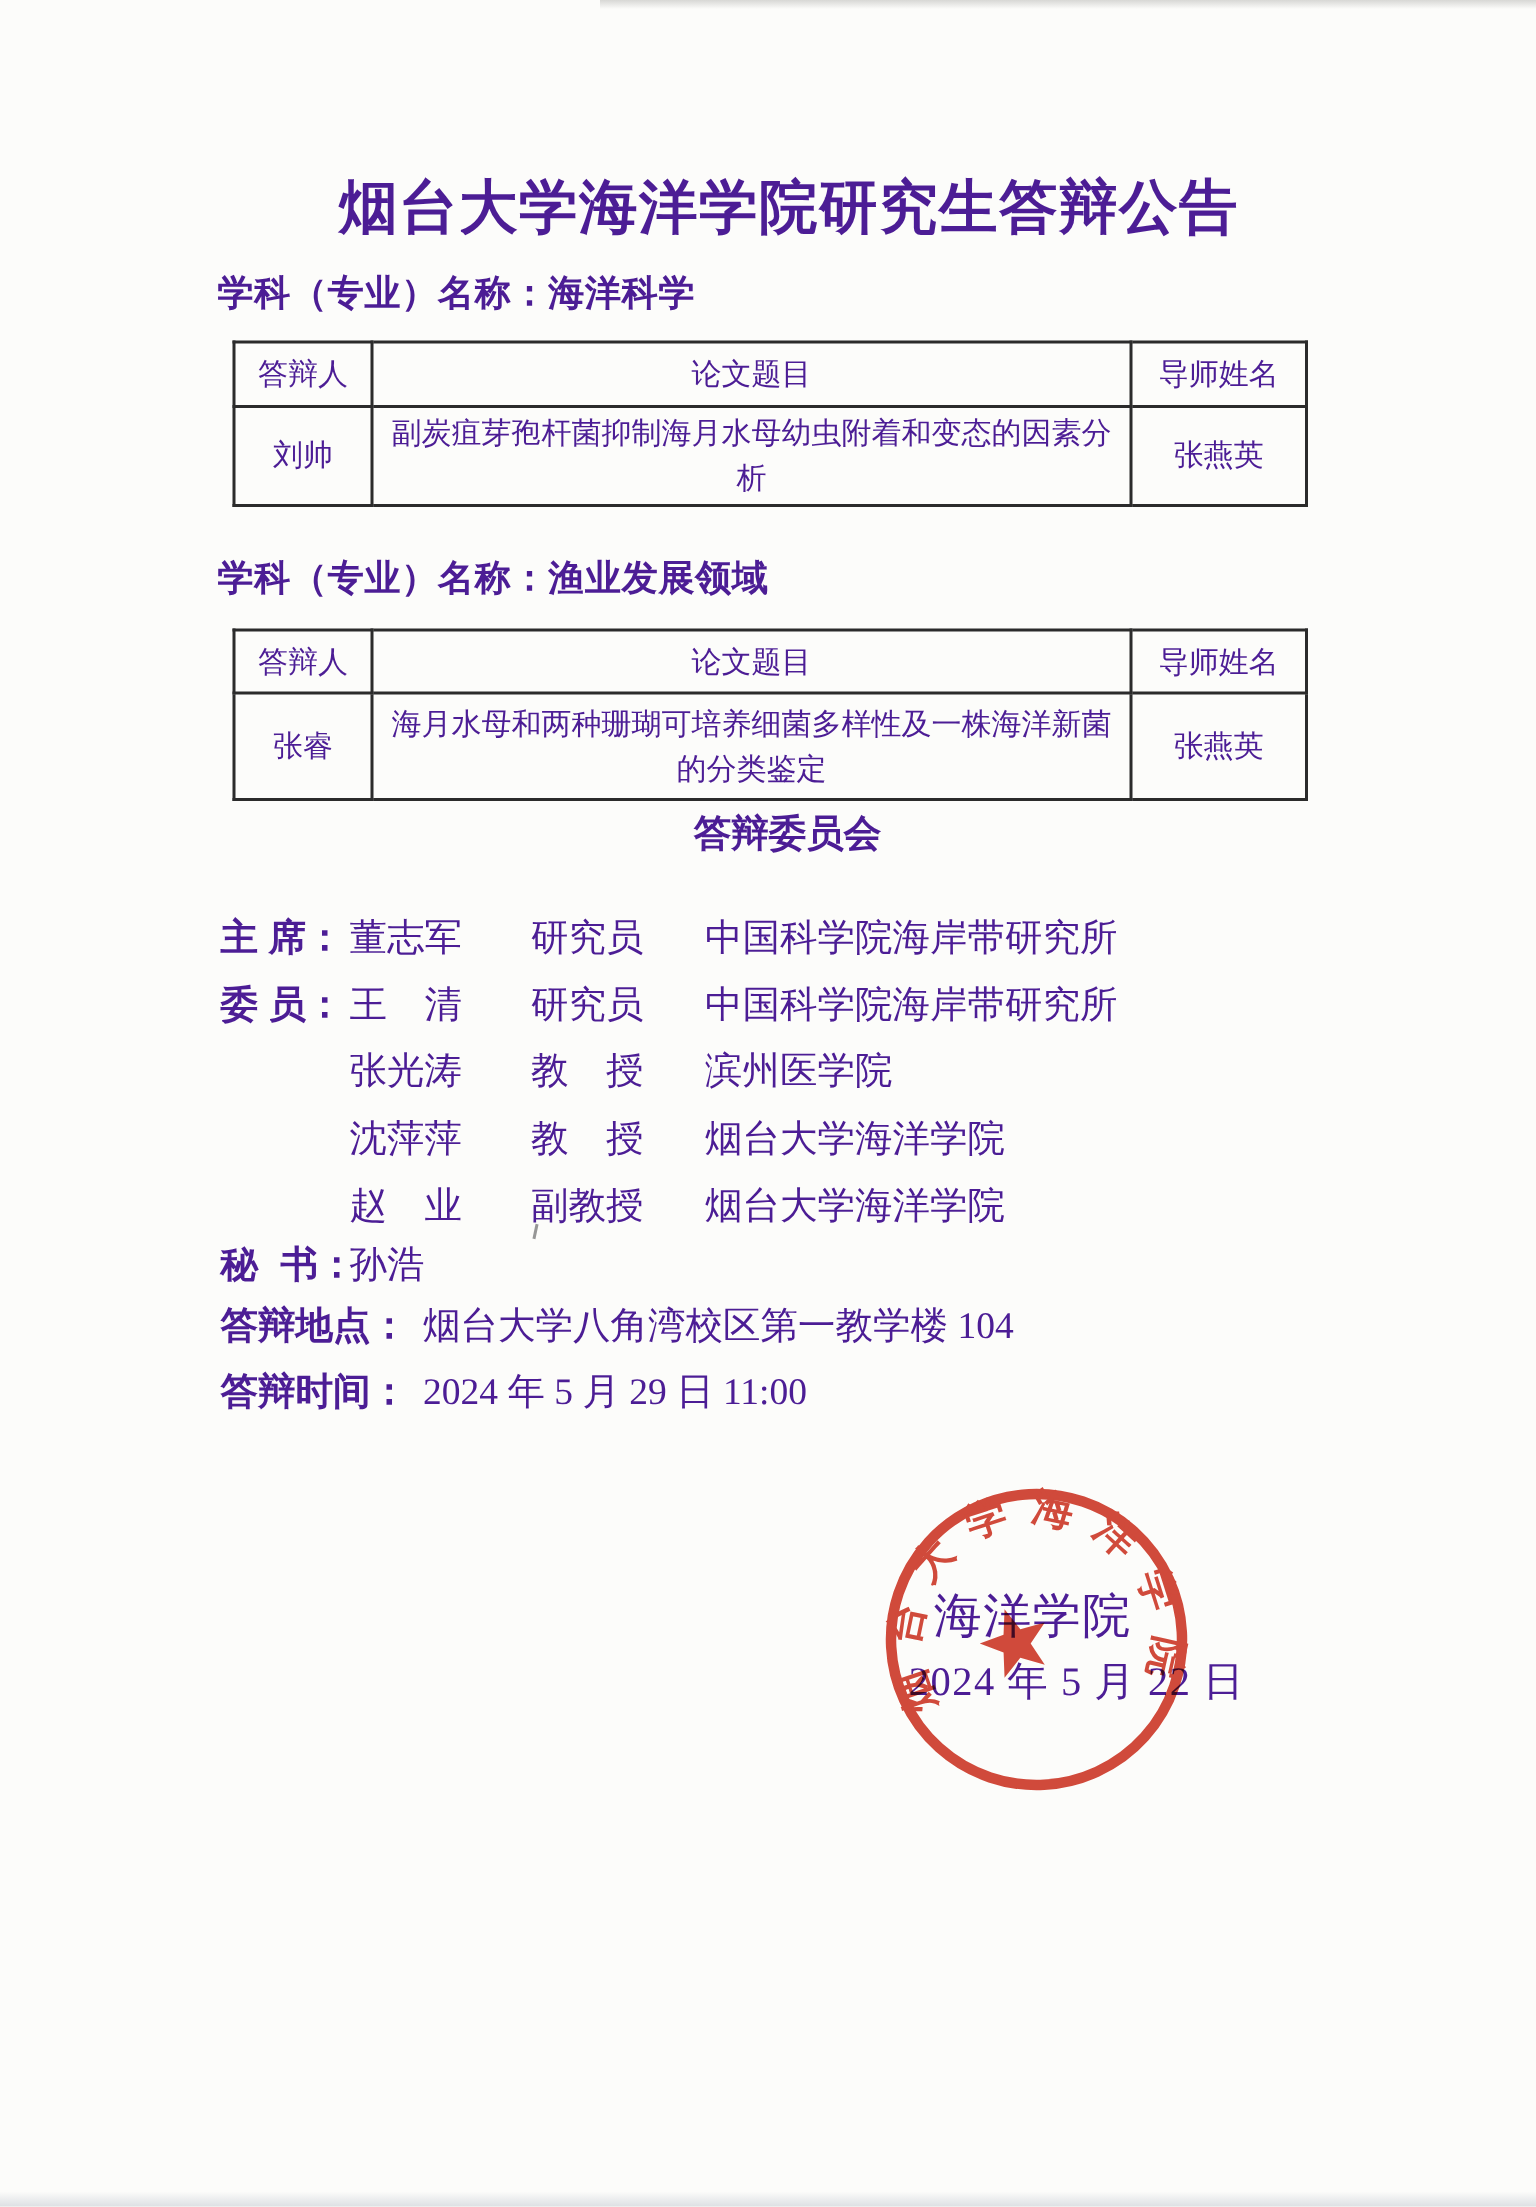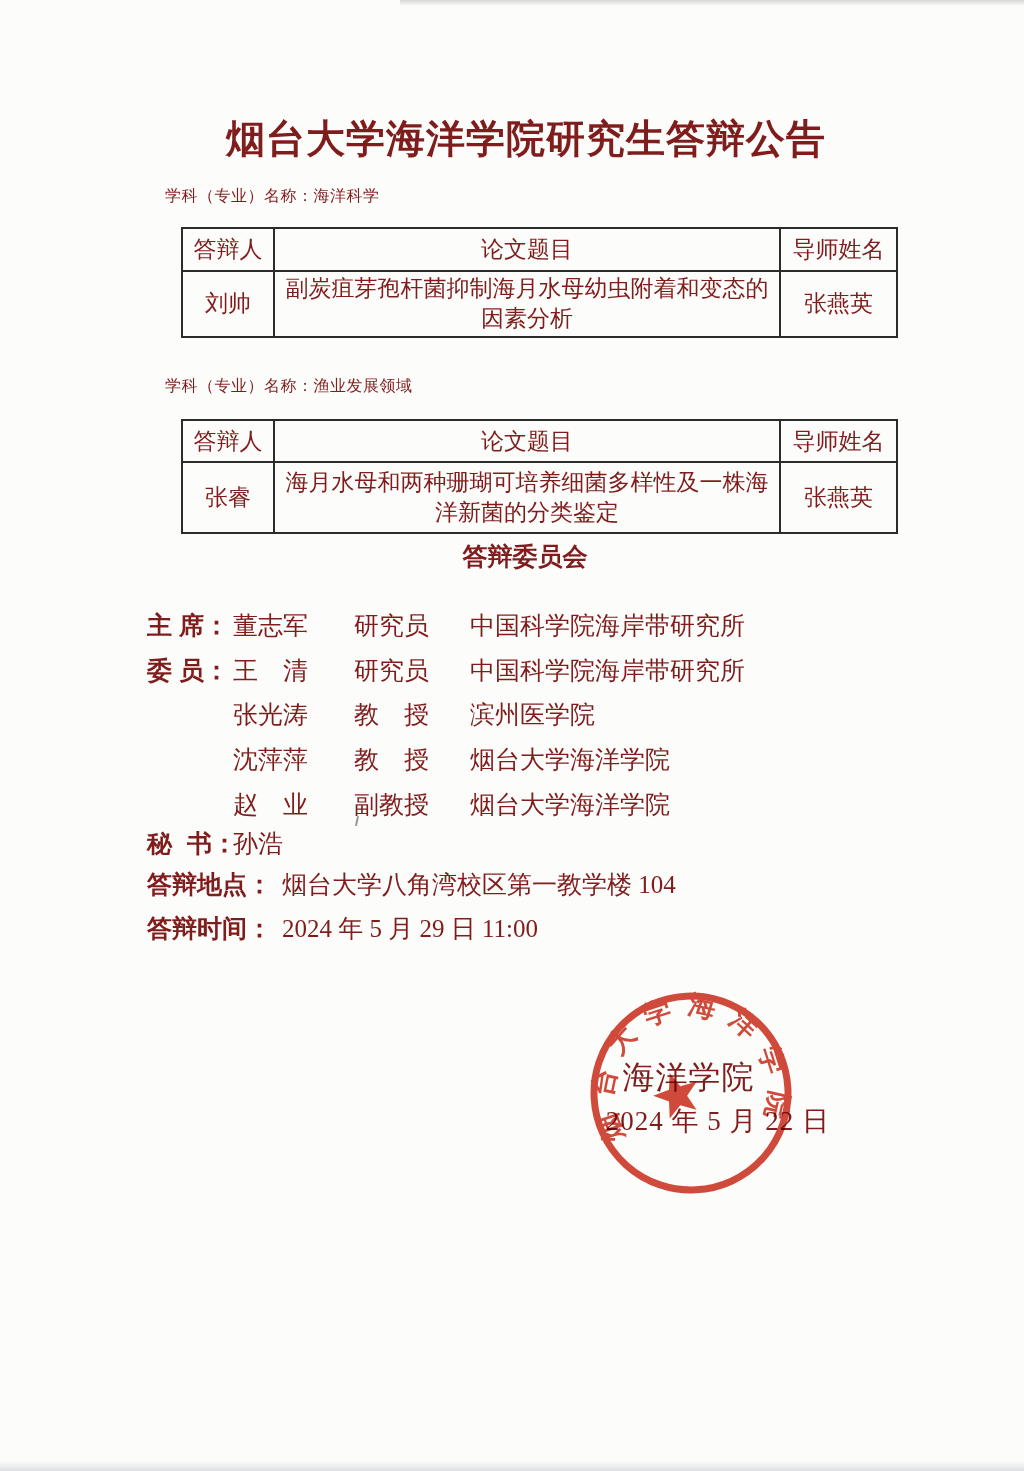--- a/index.html
+++ b/index.html
@@ -2,48 +2,48 @@
 <html><head>
 <meta charset="utf-8">
 <style>
   html,body{margin:0;padding:0;background:#e9e9e7;}
   .page{
     position:relative;
     width:1024px;height:1471px;
     margin:0 auto;
     background:#fcfcfa;
     overflow:hidden;
-    color:#7f1d1d;
+    color:#4c1d95;
     font-family:"Liberation Serif","DejaVu Serif",serif;
   }
   
   .edge-top{position:absolute;top:0;left:400px;width:624px;height:6px;
     background:linear-gradient(180deg,rgba(185,185,182,.55),rgba(185,185,182,0));}
   .edge-bottom{position:absolute;bottom:0;left:0;width:1024px;height:10px;
     background:linear-gradient(0deg,rgba(148,158,174,.30),rgba(148,158,174,0));}
   .tick{position:absolute;left:356px;top:816px;width:2px;height:10px;
     background:#6b6b6b;transform:rotate(12deg);opacity:.7;}
 
   .doc-title{
     position:absolute;top:115px;left:0;width:1024px;
     text-align:center;padding-left:28px;box-sizing:border-box;
     font-family:"Liberation Sans","DejaVu Sans",sans-serif;
     font-weight:700;font-size:39px;line-height:48px;letter-spacing:1px;
   }
   .section-label{
     position:absolute;left:145px;
-    font-size:16px;line-height:30px;font-weight:400;letter-spacing:.5px;margin-left:20px;
+    font-size:24px;line-height:30px;font-weight:700;letter-spacing:.5px;
   }
   .label-1{top:181px;}
   .label-2{top:371px;}
 
   table.defense{
-    position:absolute;left:181px;width:715px;
+    position:absolute;left:155px;width:715px;
     border-collapse:collapse;table-layout:fixed;
-    font-size:23px;
+    font-size:20px;
   }
   .table-1{top:227px;}
   .table-2{top:419px;}
   table.defense th,table.defense td{
     border:2px solid #2b2b2b;text-align:center;vertical-align:middle;
     padding:2px 6px;font-weight:400;
   }
   .table-1 th{height:37px;}
   .table-1 td{height:48px;}
   .table-2 th{height:36px;}

